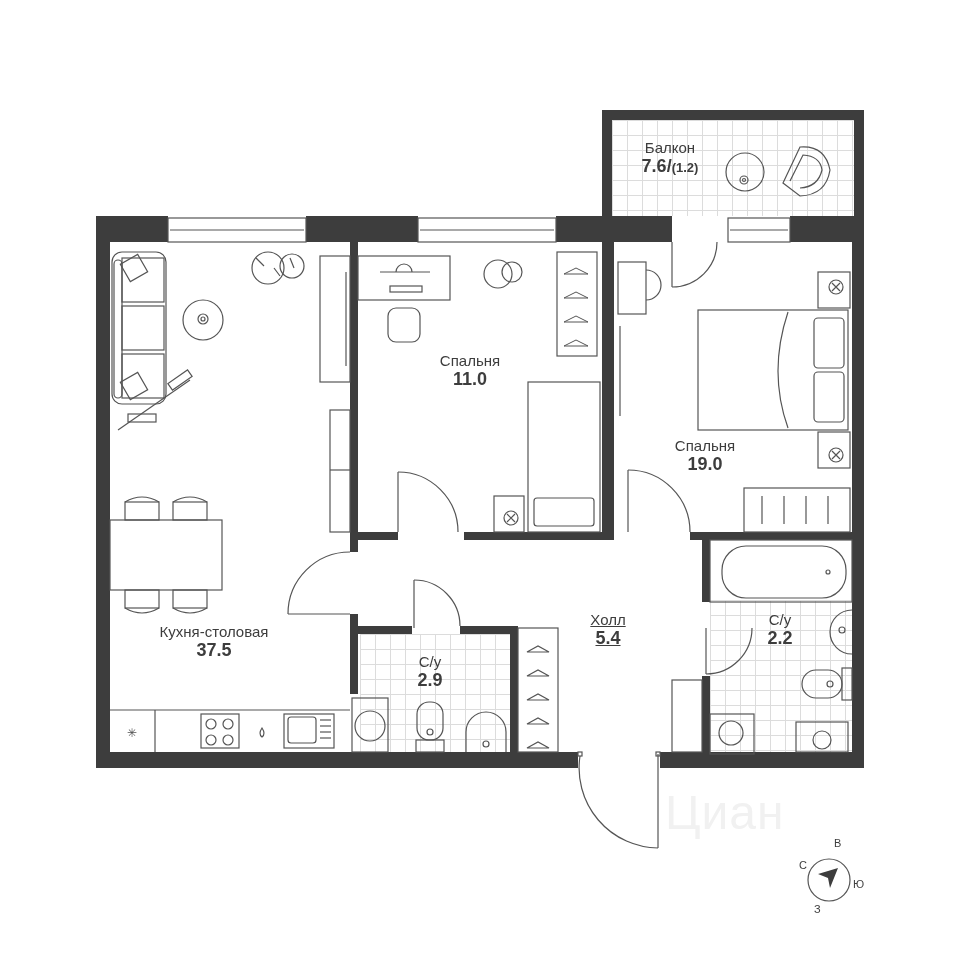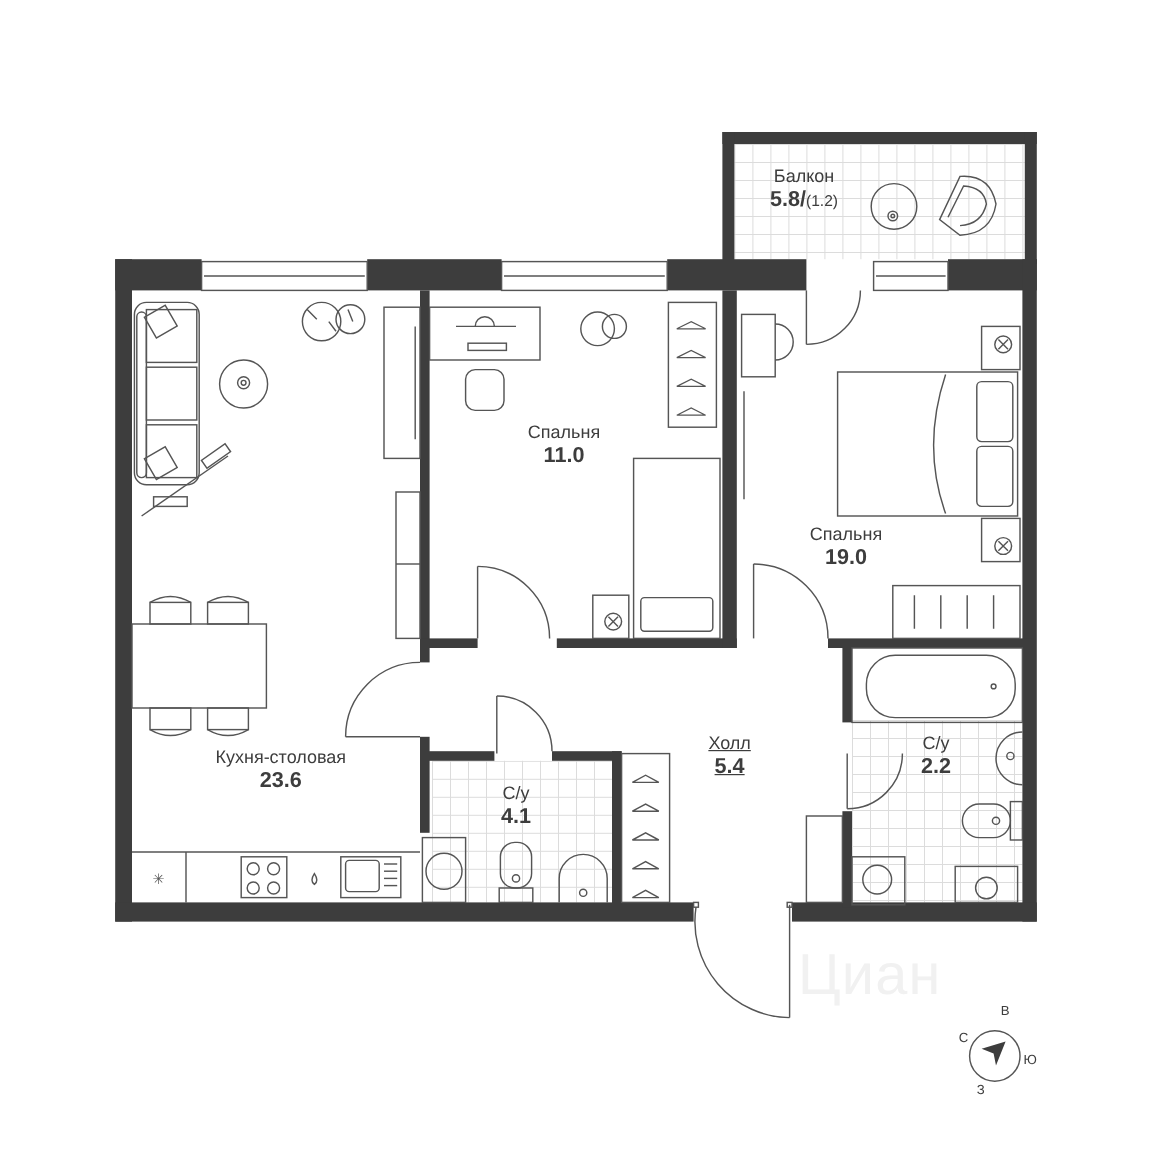--- a/index.html
+++ b/index.html
@@ -5,21 +5,21 @@
   html,body{margin:0;padding:0;background:#fff;}
   body{width:960px;height:960px;position:relative;overflow:hidden;font-family:"Liberation Sans",sans-serif;}
   .plan{position:absolute;left:0;top:0;width:960px;height:960px;}
   .wall{position:absolute;background:#3d3d3d;}
   .tile{position:absolute;background-color:#fff;
     background-image:linear-gradient(#dcdcdc 1px,transparent 1px),linear-gradient(90deg,#dcdcdc 1px,transparent 1px);
     background-size:15px 15px;}
   .lbl{position:absolute;text-align:center;color:#3d3d3d;line-height:1.1;}
   .lbl .name{font-size:15px;display:block;text-align:center;}
   .lbl .area{font-size:18px;font-weight:bold;display:block;}
-  .lbl .sub{font-size:13px;font-weight:normal;}
+  .lbl .sub{font-size:13px;font-weight:bold;}
   svg.furn{position:absolute;left:0;top:0;width:960px;height:960px;}
   .compass-letter{position:absolute;font-size:11px;color:#3d3d3d;}
   .watermark{position:absolute;left:665px;top:785px;font-size:48px;color:#f1f1f1;letter-spacing:1px;}
 </style>
 </head>
 <body>
 
 <div class="plan">
 
   <div class="tile" style="left:612px;top:120px;width:242px;height:96px;"></div>
@@ -296,39 +296,39 @@
       </g>
   </svg>
 
   <span class="compass-letter" style="left:799px;top:859px;">С</span>
   <span class="compass-letter" style="left:834px;top:837px;">В</span>
   <span class="compass-letter" style="left:853px;top:878px;">Ю</span>
   <span class="compass-letter" style="left:814px;top:903px;">З</span>
 
   <div class="lbl" style="left:630px;top:140px;width:80px;">
     <span class="name">Балкон</span>
-    <span class="area"><span>5.8/</span><span class="sub">(1.2)</span></span>
+    <span class="area"><span>7.6/</span><span class="sub">(1.2)</span></span>
   </div>
   <div class="lbl" style="left:430px;top:353px;width:80px;">
     <span class="name">Спальня</span>
     <span class="area">11.0</span>
   </div>
   <div class="lbl" style="left:665px;top:438px;width:80px;">
     <span class="name">Спальня</span>
     <span class="area">19.0</span>
   </div>
-  <div class="lbl" style="left:154px;top:624px;width:160px;">
+  <div class="lbl" style="left:134px;top:624px;width:160px;">
     <span class="name">Кухня-столовая</span>
-    <span class="area">23.6</span>
+    <span class="area">37.5</span>
   </div>
   <div class="lbl" style="left:578px;top:612px;width:60px;text-decoration:underline;">
     <span class="name">Холл</span>
     <span class="area">5.4</span>
   </div>
   <div class="lbl" style="left:402px;top:654px;width:56px;">
     <span class="name">С/у</span>
-    <span class="area">4.1</span>
+    <span class="area">2.9</span>
   </div>
   <div class="lbl" style="left:752px;top:612px;width:56px;">
     <span class="name">С/у</span>
     <span class="area">2.2</span>
   </div>
 </div>
 
 </body></html>

